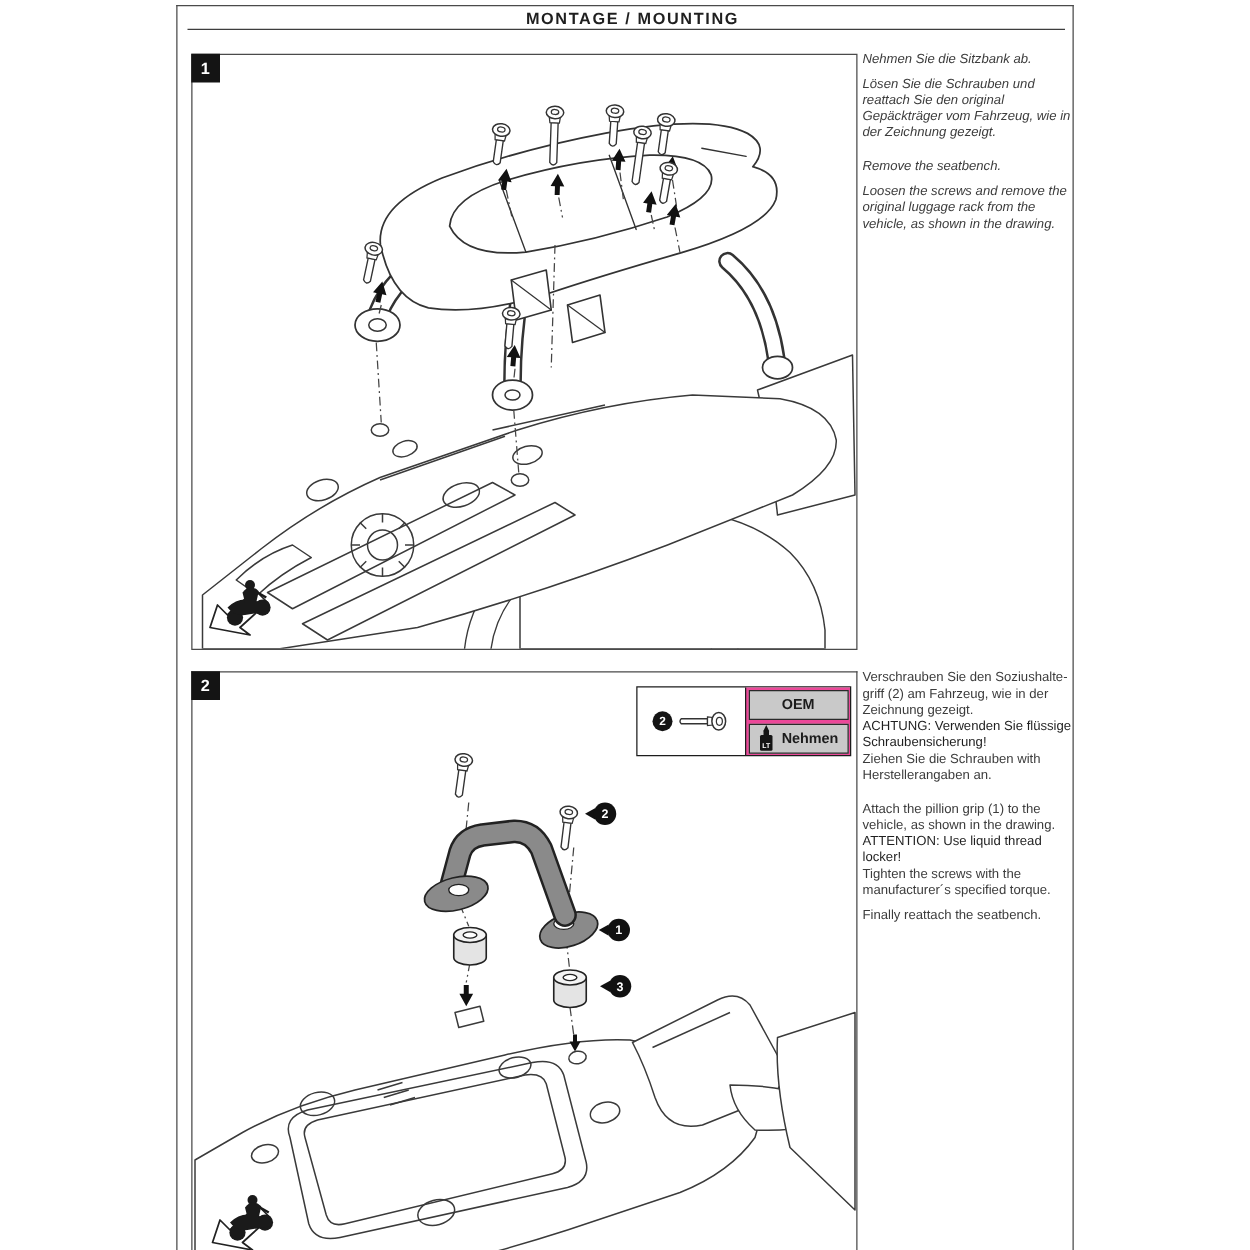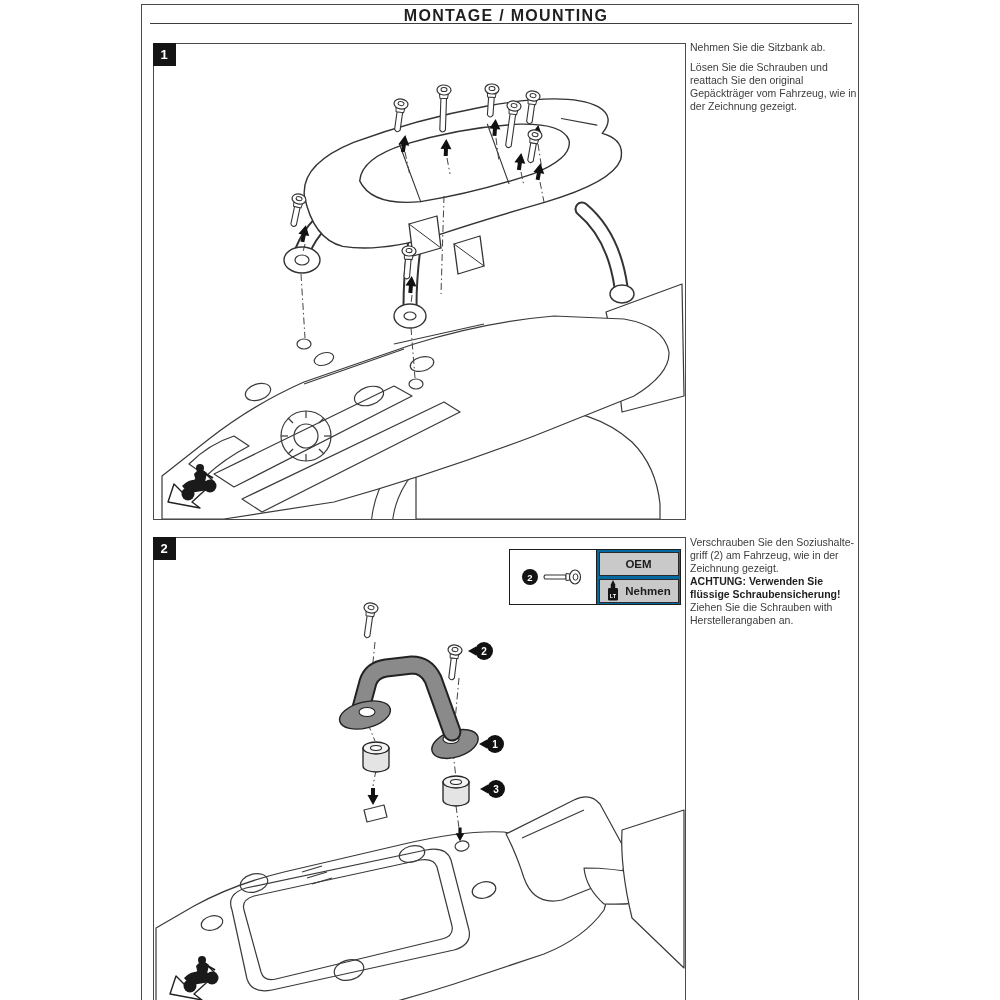--- a/index.html
+++ b/index.html
@@ -2,44 +2,44 @@
 <html><head>
 <meta charset="utf-8">
 <style>
   html,body{margin:0;padding:0;background:#fff;}
   body{width:1000px;height:1000px;position:relative;overflow:hidden;
        font-family:"Liberation Sans",sans-serif;color:#3a3a3a;}
   .page{position:absolute;inset:0;background:#fff;}
   .outer-border{position:absolute;left:141px;top:4px;width:718px;height:996px;
                 border:1.5px solid #4a4a4a;border-bottom:none;box-sizing:border-box;}
   .doc-title{position:absolute;left:141px;top:7px;width:730px;text-align:center;
-             font-size:16px;font-weight:bold;letter-spacing:1.3px;color:#1f1f1f;}
+             font-size:13px;font-weight:bold;letter-spacing:1.3px;color:#1f1f1f;}
   .title-rule{position:absolute;left:150px;top:23px;width:702px;height:0;
               border-top:1.5px solid #3d3d3d;}
   .panel{position:absolute;left:153px;width:531px;border:1.3px solid #4a4a4a;
          background:#fff;box-sizing:content-box;}
   #panel1{top:43px;height:475px;}
   #panel2{top:537px;height:463px;border-bottom:none;}
   .step-badge{position:absolute;left:-1.3px;top:-1.3px;width:23px;height:23px;
               background:#141414;color:#fff;font-weight:bold;font-size:13px;
               display:flex;align-items:center;justify-content:center;z-index:5;}
   .drawing{position:absolute;left:0;top:0;}
   .textcol{position:absolute;left:690px;width:170px;font-size:10.5px;line-height:13px;
            color:#3c3c3c;}
-  #textcol1{top:41px;} #textcol2{top:536px;}
+  #textcol1{top:41px;font-style:italic;} #textcol2{top:536px;}
   .textcol p{margin:0;}
   .textcol p.sp{margin-top:7px;}
   .textcol .lang-block + .lang-block{margin-top:14px;}
-  .textcol .bold{font-weight:bold;color:#1f1f1f;}
+  .textcol .bold{font-weight:normal;color:#1f1f1f;}
   .parts-table{position:absolute;left:355px;top:11px;width:172px;height:56px;
                border:1.6px solid #1c1c1c;display:flex;background:#fff;
                box-sizing:border-box;z-index:4;}
   .pt-left{width:86px;display:flex;align-items:center;justify-content:center;gap:4px;}
   .pt-right{flex:1;border-left:1.6px solid #1c1c1c;display:flex;flex-direction:column;
-            background:#0369a1;}
+            background:#ec4899;}
   .pt-cell{flex:1;margin:1.5px;background:#c9c9c9;border:1px solid #2a2a2a;
            display:flex;align-items:center;justify-content:center;gap:5px;
            font-weight:bold;font-size:11.5px;color:#1c1c1c;}
   .dot-badge{width:16px;height:16px;border-radius:50%;background:#141414;color:#fff;
              font-size:9.5px;font-weight:bold;display:flex;align-items:center;
              justify-content:center;flex:0 0 auto;}
 </style>
 </head>
 <body>
 
@@ -190,20 +190,24 @@
           <path d="M 46,32 L 53,36" stroke="#1a1a1a" stroke-width="2"></path>
         </g>
       </g>
     </svg>
   </section>
 
   <aside class="textcol" id="textcol1">
     <div class="lang-block">
       <p>Nehmen Sie die Sitzbank ab.</p>
       <p class="sp">Lösen Sie die Schrauben und reattach Sie den original Gepäckträger vom Fahrzeug, wie in der Zeichnung gezeigt.</p>
+    </div>
+    <div class="lang-block">
+      <p>Remove the seatbench.</p>
+      <p class="sp">Loosen the screws and remove the original luggage rack from the vehicle, as shown in the drawing.</p>
     </div>
   </aside>
 
   <section class="panel" id="panel2">
     <div class="step-badge">2</div>
 
     <div class="parts-table">
       <div class="pt-left">
         <span class="dot-badge">2</span>
         <svg width="42" height="20" viewBox="0 0 42 20">
@@ -328,15 +332,21 @@
       </g>
     </svg>
   </section>
 
   <aside class="textcol" id="textcol2">
     <div class="lang-block">
       <p>Verschrauben Sie den Soziushalte-griff (2) am Fahrzeug, wie in der Zeichnung gezeigt.</p>
       <p class="bold">ACHTUNG: Verwenden Sie flüssige Schraubensicherung!</p>
       <p>Ziehen Sie die Schrauben with Herstellerangaben an.</p>
     </div>
+    <div class="lang-block">
+      <p>Attach the pillion grip (1) to the vehicle, as shown in the drawing.</p>
+      <p class="bold">ATTENTION: Use liquid thread locker!</p>
+      <p>Tighten the screws with the manufacturer´s specified torque.</p>
+      <p class="sp">Finally reattach the seatbench.</p>
+    </div>
   </aside>
 
 </div>
 
 </body></html>

